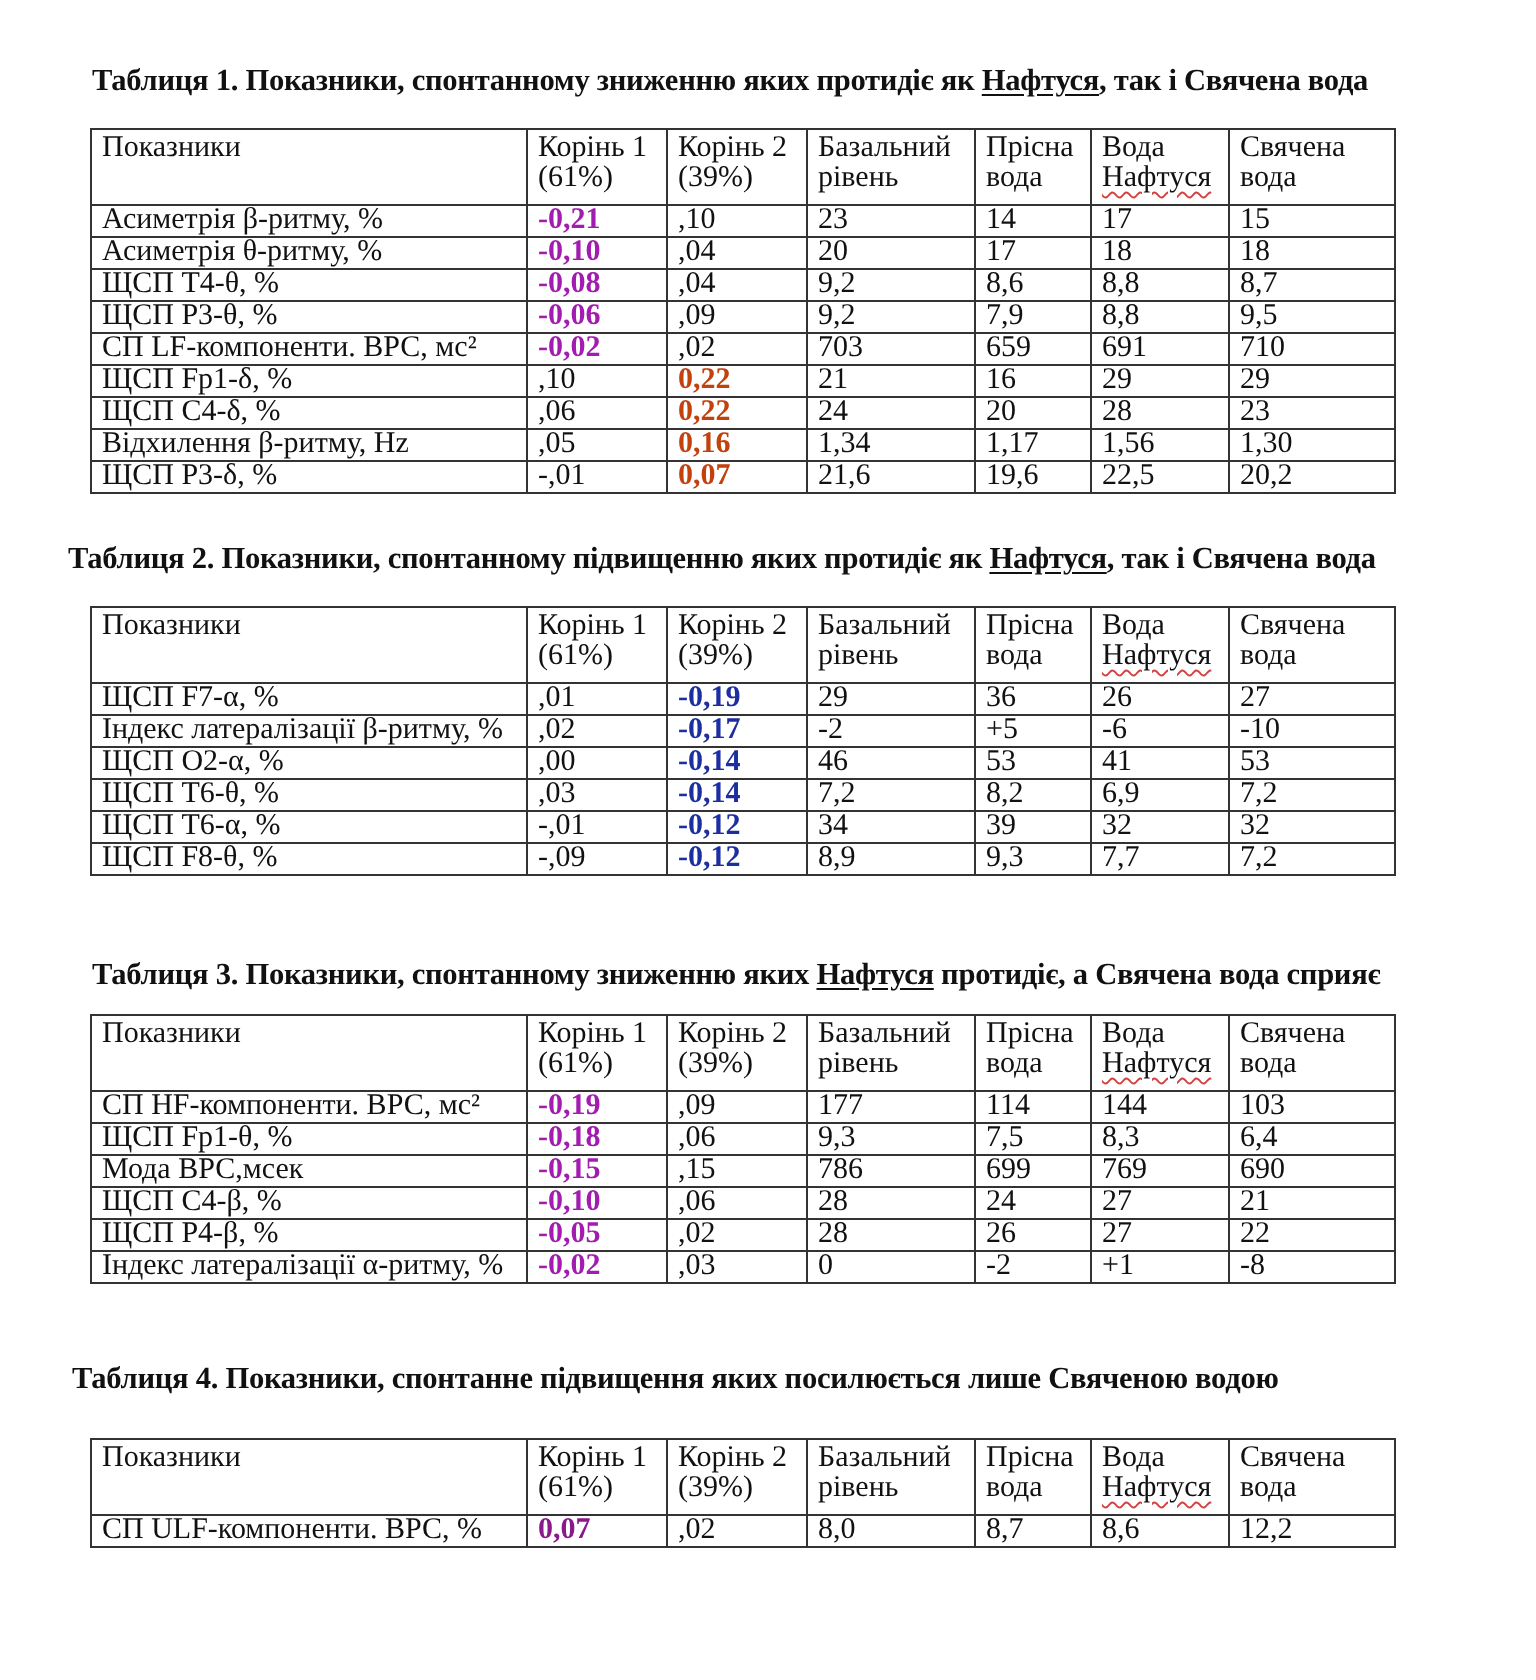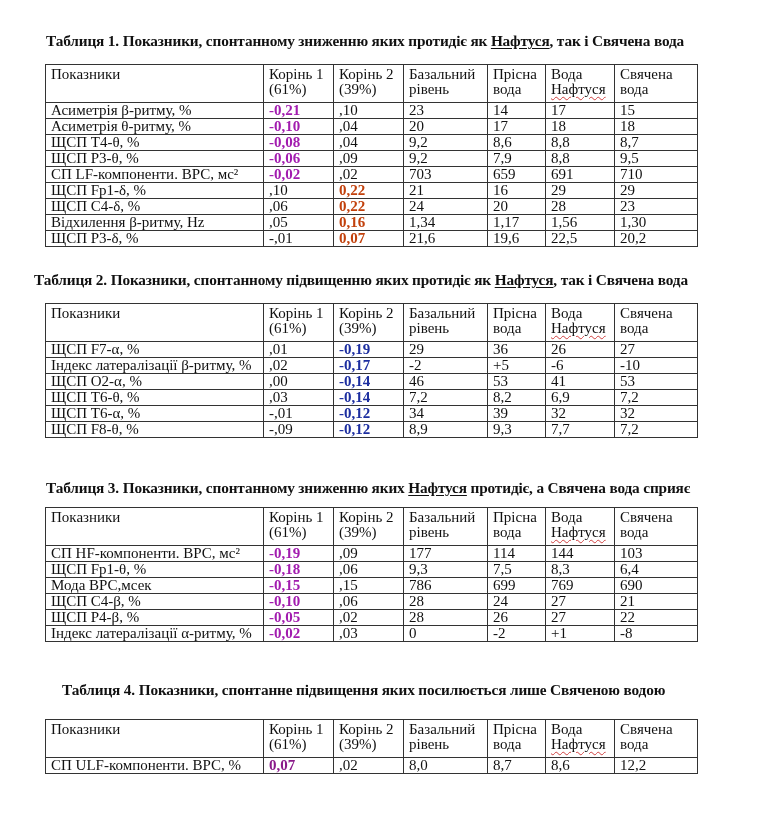--- a/index.html
+++ b/index.html
@@ -292,21 +292,21 @@
           <td>0</td>
           <td>-2</td>
           <td>+1</td>
           <td>-8</td>
         </tr>
       </tbody>
   </table>
 </div>
 
 <div class="section" style="top:0;">
-  <div class="caption" style="position:absolute; left:62px; top:681px;">
+  <div class="caption" style="position:absolute; left:36px; top:681px;">
     <span>Таблиця 4. Показники, спонтанне підвищення яких посилюється лише Свяченою водою</span>
   </div>
   <table style="top:719px;">
     <colgroup>
         <col class="c0">
         <col class="c1">
         <col class="c2">
         <col class="c3">
         <col class="c4">
         <col class="c5">

